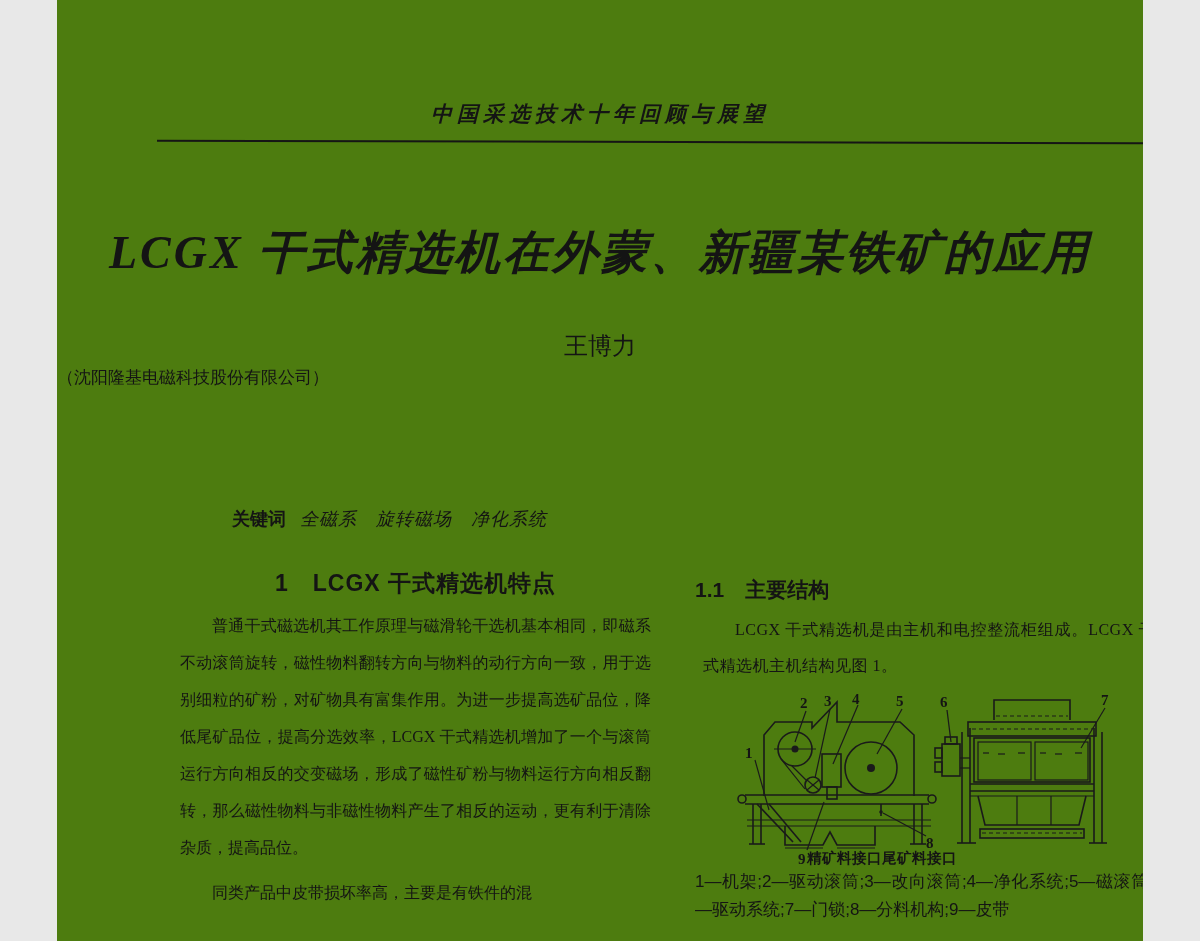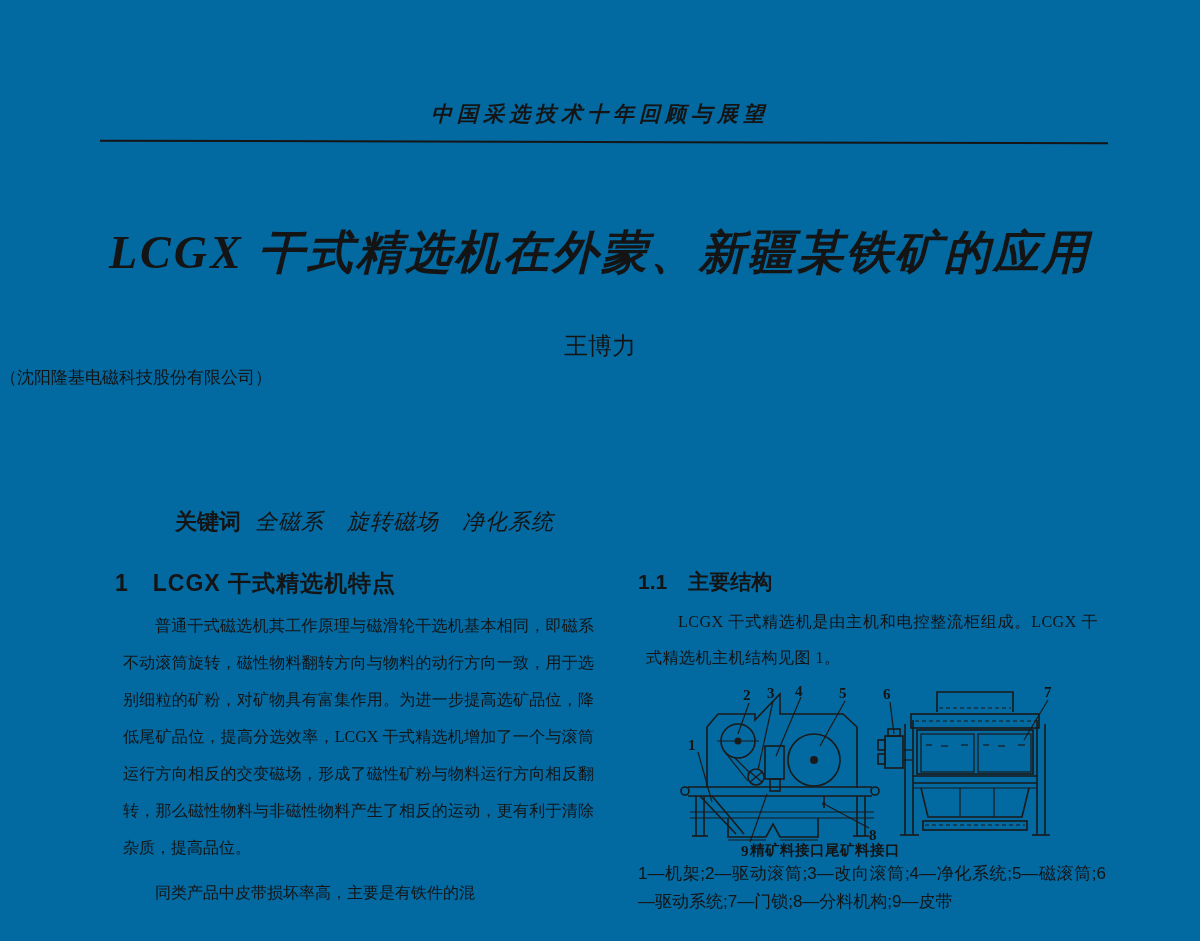--- a/index.html
+++ b/index.html
@@ -1,18 +1,18 @@
 <!DOCTYPE html>
 <html><head>
 <meta charset="utf-8">
 <style>
   html,body{margin:0;padding:0;background:#e8e8e8;}
   #page{
-    position:relative;width:1200px;height:941px;margin:0 auto;
-    background:#0369a1;overflow:hidden;
+    position:relative;width:1086px;height:941px;margin:0 auto;
+    background:#4d7c0f;overflow:hidden;
     font-family:"Liberation Serif","DejaVu Serif",serif;
     color:#141414;
   }
   .abs{position:absolute;}
   
   #running-header{
     top:100px;left:0;width:100%;text-align:center;
     font-size:21px;font-style:italic;font-weight:bold;letter-spacing:5px;
   }
   #header-rule{
@@ -27,34 +27,34 @@
   #author{top:330px;left:0;width:100%;text-align:center;font-size:24px;}
   #affiliation{top:366px;left:0;width:100%;text-align:left;font-size:17px;}
   
   #abstract{
     top:414px;left:133px;width:942px;
     font-size:19.5px;line-height:31px;text-align:justify;text-justify:inter-ideograph;
     text-indent:1.6em;margin:0;
   }
   #abstract .lbl{font-weight:bold;font-family:"Liberation Sans",sans-serif;margin-right:10px;}
   #keywords{
-    top:507px;left:175px;width:900px;font-size:22px;margin:0;
+    top:507px;left:175px;width:900px;font-size:18px;margin:0;
   }
   #keywords .lbl{font-weight:bold;font-family:"Liberation Sans",sans-serif;margin-right:14px;}
   #keywords .kw{font-style:italic;letter-spacing:1px;}
   
   .col{position:absolute;top:568px;}
   #col-left{left:115px;width:487px;}
   #col-right{left:638px;width:468px;}
   h2.sec{
     margin:0 0 6px 0;font-size:23px;font-weight:bold;
-    font-family:"Liberation Sans",sans-serif;letter-spacing:1px;
+    font-family:"Liberation Sans",sans-serif;letter-spacing:1px;text-align:center;
   }
   h3.subsec{
-    margin:0 0 4px 0;font-size:21px;font-weight:bold;
+    margin:8px 0 4px 0;font-size:21px;font-weight:bold;
     font-family:"Liberation Sans",sans-serif;
   }
   p.body{
     margin:8px;font-size:16px;line-height:37px;text-align:justify;
     text-justify:inter-ideograph;text-indent:2em;
   }
   #col-right p.body{line-height:36px;letter-spacing:0.5px;}
   
   #figure1{margin-top:6px;width:468px;}
   #figure-drawing{display:block;}

